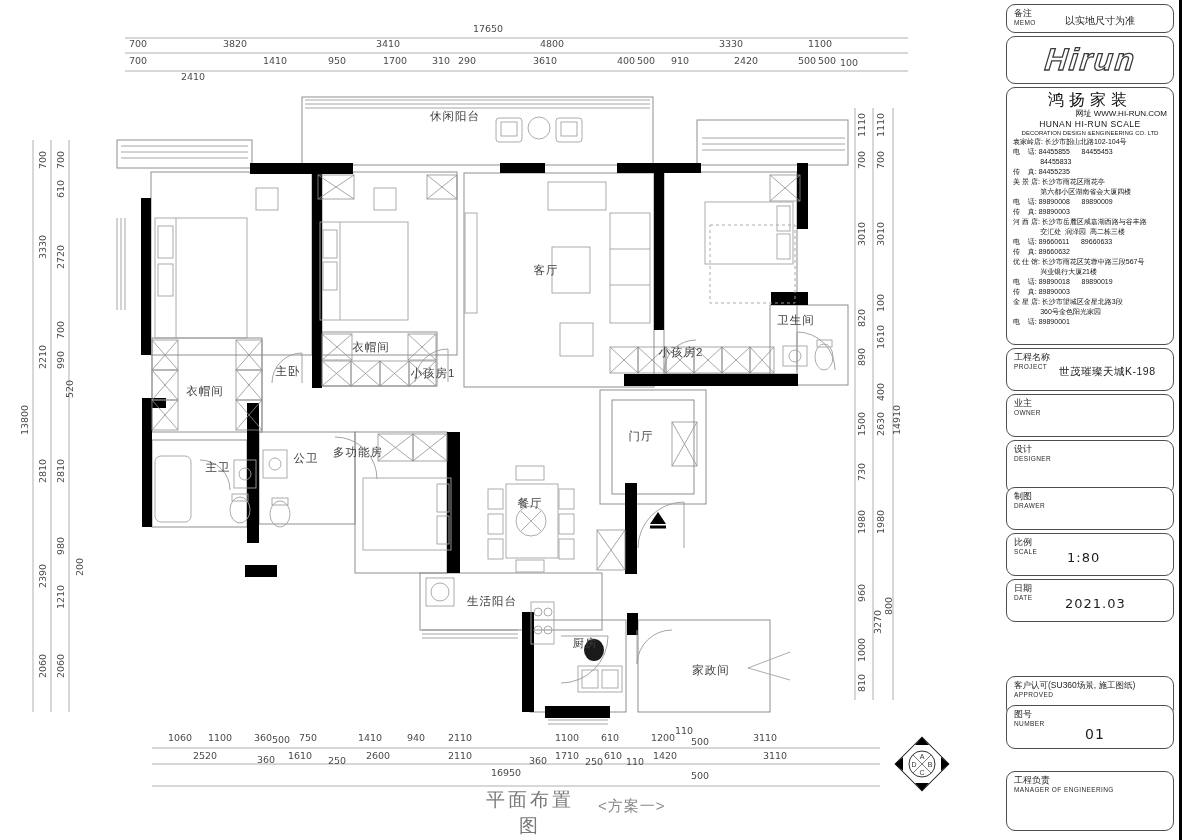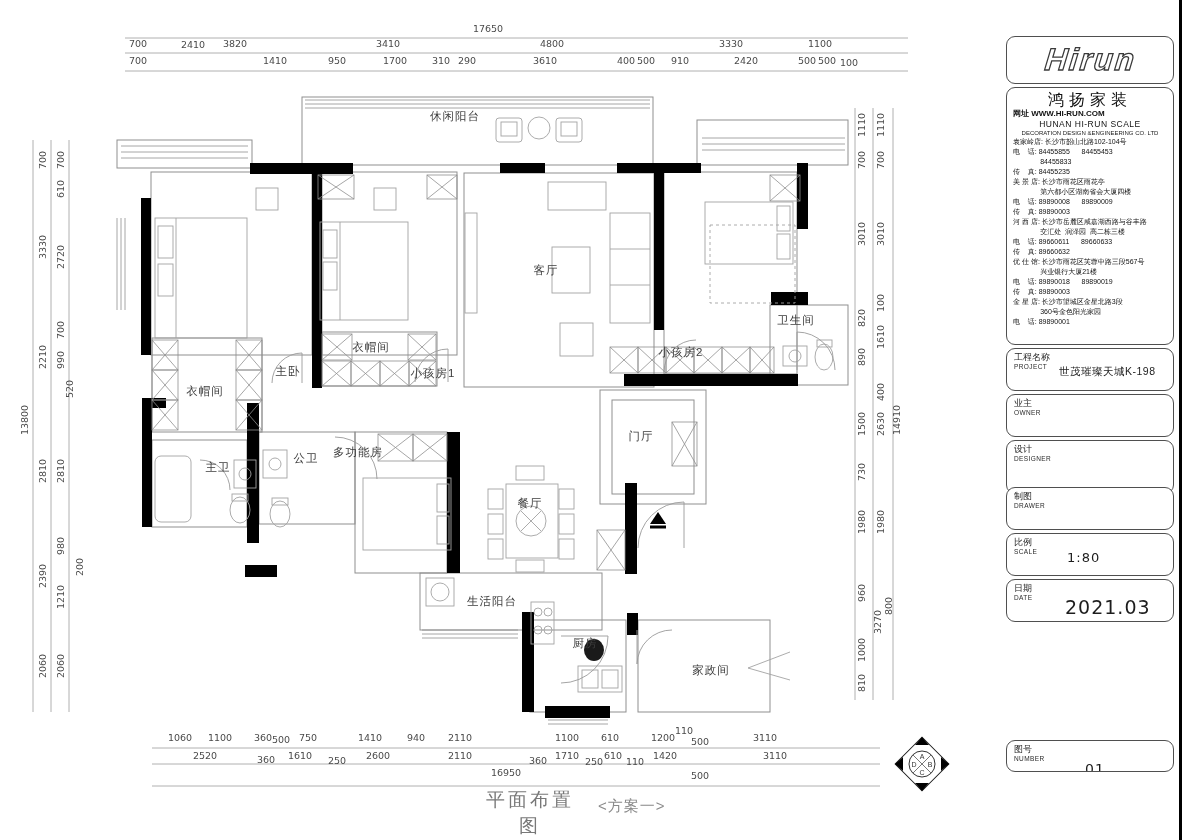--- a/index.html
+++ b/index.html
@@ -19,27 +19,27 @@
   .fscheme{position:absolute;left:598px;top:797px;font-size:15px;color:#8a8a8a;letter-spacing:1px;}
   
   .tb-box{position:absolute;left:1006px;width:168px;border:1px solid #4f4f4f;border-radius:9px;
           background:#fff;box-sizing:border-box;padding:3px 7px;overflow:hidden;}
   .tb-zh{font-size:9px;color:#1d1d1d;line-height:11px;}
   .tb-en{font-size:6.5px;color:#2a2a2a;letter-spacing:.4px;line-height:8px;}
   .tb-val{position:absolute;font-family:"DejaVu Sans",sans-serif;color:#1d1d1d;}
   .memo-val{left:58px;top:9px;font-size:10px;font-family:"Liberation Sans",sans-serif;}
   .proj-val{left:52px;top:16px;font-size:10.5px;font-family:"Liberation Sans",sans-serif;letter-spacing:.5px;}
   .scale-val{left:60px;top:16px;font-size:13px;letter-spacing:1px;}
-  .date-val{left:58px;top:16px;font-size:19px;letter-spacing:1px;}
+  .date-val{left:58px;top:16px;font-size:13px;letter-spacing:1px;}
   .num-val{left:78px;top:20px;font-size:14px;letter-spacing:1px;}
   .logo-box{display:flex;align-items:center;justify-content:center;}
   .logo-text{font-size:31px;font-style:italic;font-weight:bold;letter-spacing:2px;color:#ffffff;
              -webkit-text-stroke:1.3px #3a3a3a;transform:skewX(-6deg);}
   .co-name{font-size:16px;color:#111;text-align:center;letter-spacing:5px;line-height:18px;margin-top:1px;}
-  .co-web{font-size:8px;color:#111;text-align:left;line-height:10px;font-weight:bold;}
+  .co-web{font-size:8px;color:#111;text-align:right;line-height:10px;font-weight:normal;}
   .co-en1{font-size:8.5px;color:#111;text-align:center;line-height:10px;letter-spacing:.5px;}
   .co-en2{font-size:6px;color:#222;text-align:center;line-height:8px;}
   .co-line{font-size:7px;color:#111;line-height:10px;white-space:pre;}
   .sep-line{position:absolute;left:1179px;top:0;width:3px;height:840px;background:#000;}
 </style>
 </head>
 <body>
 
 <div class="sheet">
 
@@ -269,21 +269,21 @@
   </svg>
 
   <span class="dim" style="left:488px;top:24px">17650</span>
   <span class="dim" style="left:138px;top:39px">700</span>
   <span class="dim" style="left:235px;top:39px">3820</span>
   <span class="dim" style="left:388px;top:39px">3410</span>
   <span class="dim" style="left:552px;top:39px">4800</span>
   <span class="dim" style="left:731px;top:39px">3330</span>
   <span class="dim" style="left:820px;top:39px">1100</span>
   <span class="dim" style="left:138px;top:56px">700</span>
-  <span class="dim" style="left:193px;top:40px">2410</span>
+  <span class="dim" style="left:193px;top:72px">2410</span>
   <span class="dim" style="left:275px;top:56px">1410</span>
   <span class="dim" style="left:337px;top:56px">950</span>
   <span class="dim" style="left:395px;top:56px">1700</span>
   <span class="dim" style="left:441px;top:56px">310</span>
   <span class="dim" style="left:467px;top:56px">290</span>
   <span class="dim" style="left:545px;top:56px">3610</span>
   <span class="dim" style="left:626px;top:56px">400</span>
   <span class="dim" style="left:646px;top:56px">500</span>
   <span class="dim" style="left:680px;top:56px">910</span>
   <span class="dim" style="left:746px;top:56px">2420</span>
@@ -378,20 +378,25 @@
   <span class="rlabel" style="left:530px;top:503px">餐厅</span>
   <span class="rlabel" style="left:492px;top:601px">生活阳台</span>
   <span class="rlabel" style="left:585px;top:643px">厨房</span>
   <span class="rlabel" style="left:711px;top:670px">家政间</span>
 
   <div class="ftitle">平面布置图</div>
   <div class="fscheme">&lt;方案一&gt;</div>
 
   <div class="sep-line"></div>
 
+  <div class="tb-box" style="top:4px;height:29px;">
+    <div class="tb-zh">备注</div>
+    <div class="tb-en">MEMO</div>
+    <div class="tb-val memo-val">以实地尺寸为准</div>
+  </div>
 
   <div class="tb-box logo-box" style="top:36px;height:48px;">
     <div class="logo-text">Hirun</div>
   </div>
 
   <div class="tb-box" style="top:87px;height:258px;padding:2px 6px;">
     <div class="co-name">鸿扬家装</div>
     <div class="co-web">网址 WWW.HI-RUN.COM</div>
     <div class="co-en1">HUNAN  HI-RUN  SCALE</div>
     <div class="co-en2">DECORATION  DESIGN  &amp;ENGINEERING  CO.  LTD</div>
@@ -436,19 +441,27 @@
   <div class="tb-box" style="top:533px;height:43px;">
     <div class="tb-zh">比例</div>
     <div class="tb-en">SCALE</div>
     <div class="tb-val scale-val">1:80</div>
   </div>
   <div class="tb-box" style="top:579px;height:43px;">
     <div class="tb-zh">日期</div>
     <div class="tb-en">DATE</div>
     <div class="tb-val date-val">2021.03</div>
   </div>
-  <div class="tb-box" style="top:740px;height:32px;">
+  <div class="tb-box" style="top:676px;height:41px;">
+    <div class="tb-zh" style="font-size:8.5px;">客户认可(SU360场景, 施工图纸)</div>
+    <div class="tb-en">APPROVED</div>
+  </div>
+  <div class="tb-box" style="top:705px;height:44px;">
     <div class="tb-zh">图号</div>
     <div class="tb-en">NUMBER</div>
     <div class="tb-val num-val">01</div>
   </div>
+  <div class="tb-box" style="top:771px;height:60px;">
+    <div class="tb-zh">工程负责</div>
+    <div class="tb-en">MANAGER OF ENGINEERING</div>
+  </div>
 
 </div>
 
 </body></html>

